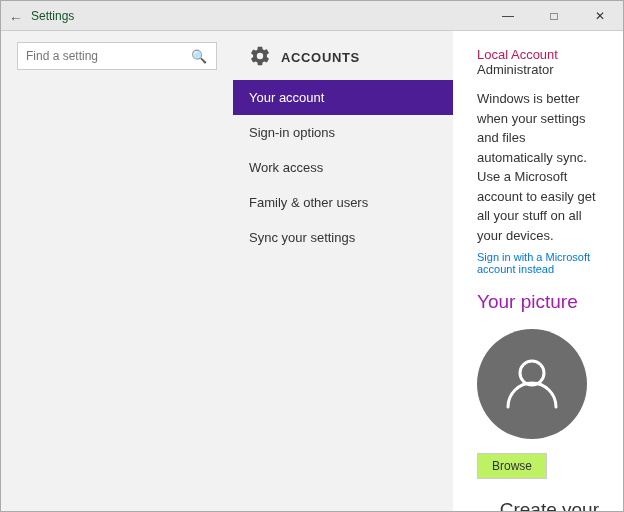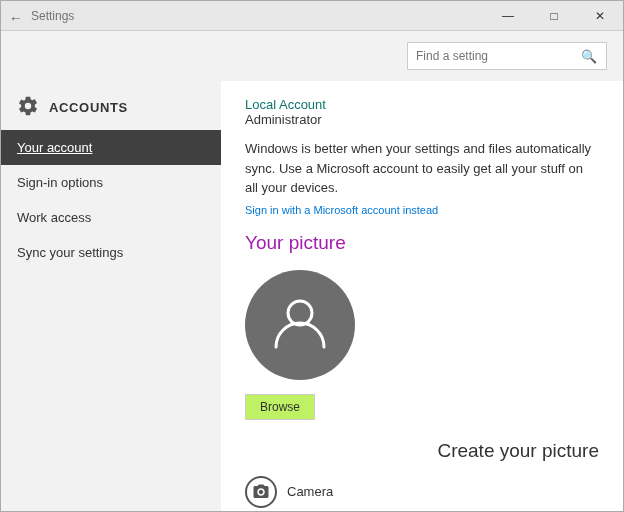--- a/index.html
+++ b/index.html
@@ -22,21 +22,21 @@
       padding: 0 0 0 8px;
       border-bottom: 1px solid #ccc;
     }
     .titlebar-left {
       display: flex;
       align-items: center;
       gap: 8px;
     }
     .titlebar-title {
       font-size: 12px;
-      color: #737373;
+      color: #14532d;
     }
     .titlebar-controls {
       display: flex;
       align-items: center;
     }
     .titlebar-btn {
       width: 46px;
       height: 30px;
       border: none;
       background: transparent;
@@ -44,21 +44,20 @@
       cursor: pointer;
       display: flex;
       align-items: center;
       justify-content: center;
       color: #333;
     }
 
     
     .app-body {
       display: flex;
-      flex-direction: column;
       height: calc(512px - 30px);
     }
     
     .header-bar {
       height: 50px;
       background: #f2f2f2;
       display: flex;
       align-items: center;
       justify-content: flex-end;
       padding: 0 16px;
@@ -120,38 +119,37 @@
       text-transform: uppercase;
     }
     .nav-item {
       padding: 10px 16px;
       cursor: pointer;
       font-size: 13px;
       color: #333;
       display: block;
     }
     .nav-item.active {
-      background: #404040;
+      background: #4c1d95;
       color: #fff;
-      text-decoration: underline;
     }
 
     
     .main-content {
       flex: 1;
       background: #fff;
       padding: 16px 24px;
       overflow-y: auto;
     }
     .account-info {
       margin-bottom: 12px;
     }
     .account-name {
       font-size: 13px;
-      color: #0f766e;
+      color: #be185d;
     }
     .account-role {
       font-size: 13px;
       color: #333;
     }
     .sync-message {
       font-size: 13px;
       color: #333;
       line-height: 1.5;
       margin-bottom: 6px;
@@ -259,20 +257,21 @@
           <svg class="gear-icon" viewBox="0 0 24 24" fill="currentColor">
             <path d="M12 15.5A3.5 3.5 0 018.5 12 3.5 3.5 0 0112 8.5a3.5 3.5 0 013.5 3.5 3.5 3.5 0 01-3.5 3.5m7.43-2.92c.04-.32.07-.64.07-.97s-.03-.67-.07-1l2.11-1.63c.19-.15.24-.42.12-.64l-2-3.46c-.12-.22-.39-.3-.61-.22l-2.49 1c-.52-.4-1.08-.73-1.69-.98l-.38-2.65C14.46 2.18 14.25 2 14 2h-4c-.25 0-.46.18-.49.42l-.38 2.65c-.61.25-1.17.59-1.69.98l-2.49-1c-.23-.09-.49 0-.61.22l-2 3.46c-.13.22-.07.49.12.64L4.57 11c-.04.33-.07.67-.07 1s.03.65.07.97l-2.11 1.66c-.19.15-.25.42-.12.64l2 3.46c.12.22.39.3.61.22l2.49-1.01c.52.4 1.08.73 1.69.98l.38 2.65c.03.24.24.42.49.42h4c.25 0 .46-.18.49-.42l.38-2.65c.61-.25 1.17-.58 1.69-.98l2.49 1.01c.22.08.49 0 .61-.22l2-3.46c.12-.22.07-.49-.12-.64l-2.11-1.66z"></path>
           </svg>
         </span>
         <span class="sidebar-title">ACCOUNTS</span>
       </div>
 
       <div class="nav-item active">Your account</div>
       <div class="nav-item">Sign-in options</div>
       <div class="nav-item">Work access</div>
+      <div class="nav-item">Family &amp; other users</div>
       <div class="nav-item">Sync your settings</div>
     </div>
 
     <div class="main-content">
       <div class="account-info">
         <div class="account-name">Local Account</div>
         <div class="account-role">Administrator</div>
       </div>
 
       <p class="sync-message">Windows is better when your settings and files automatically sync. Use a Microsoft account to easily get all your stuff on all your devices.</p>

